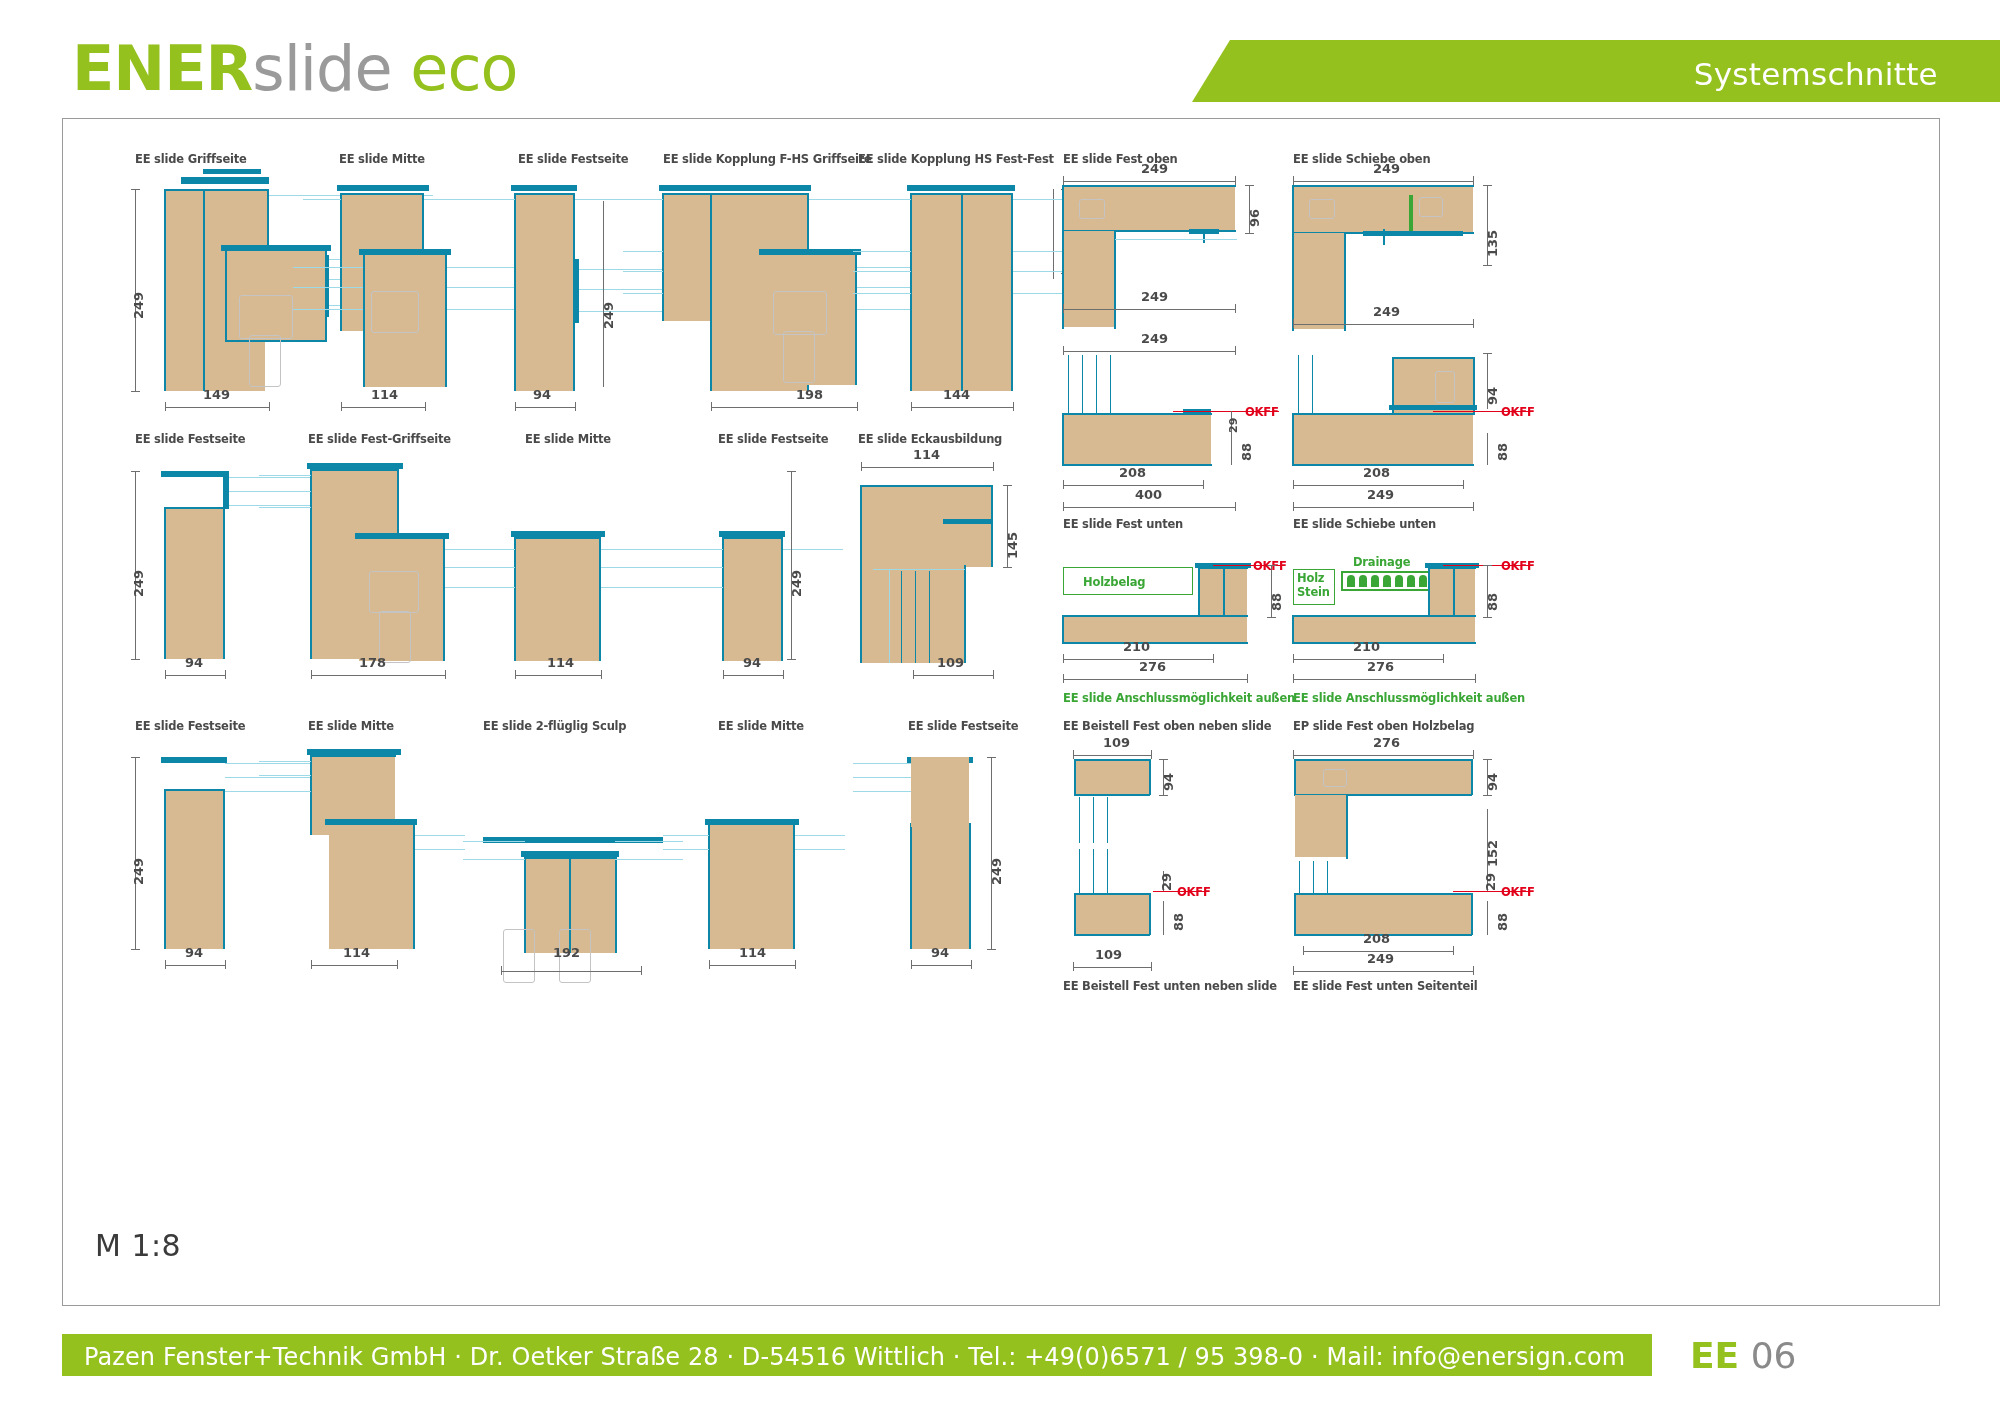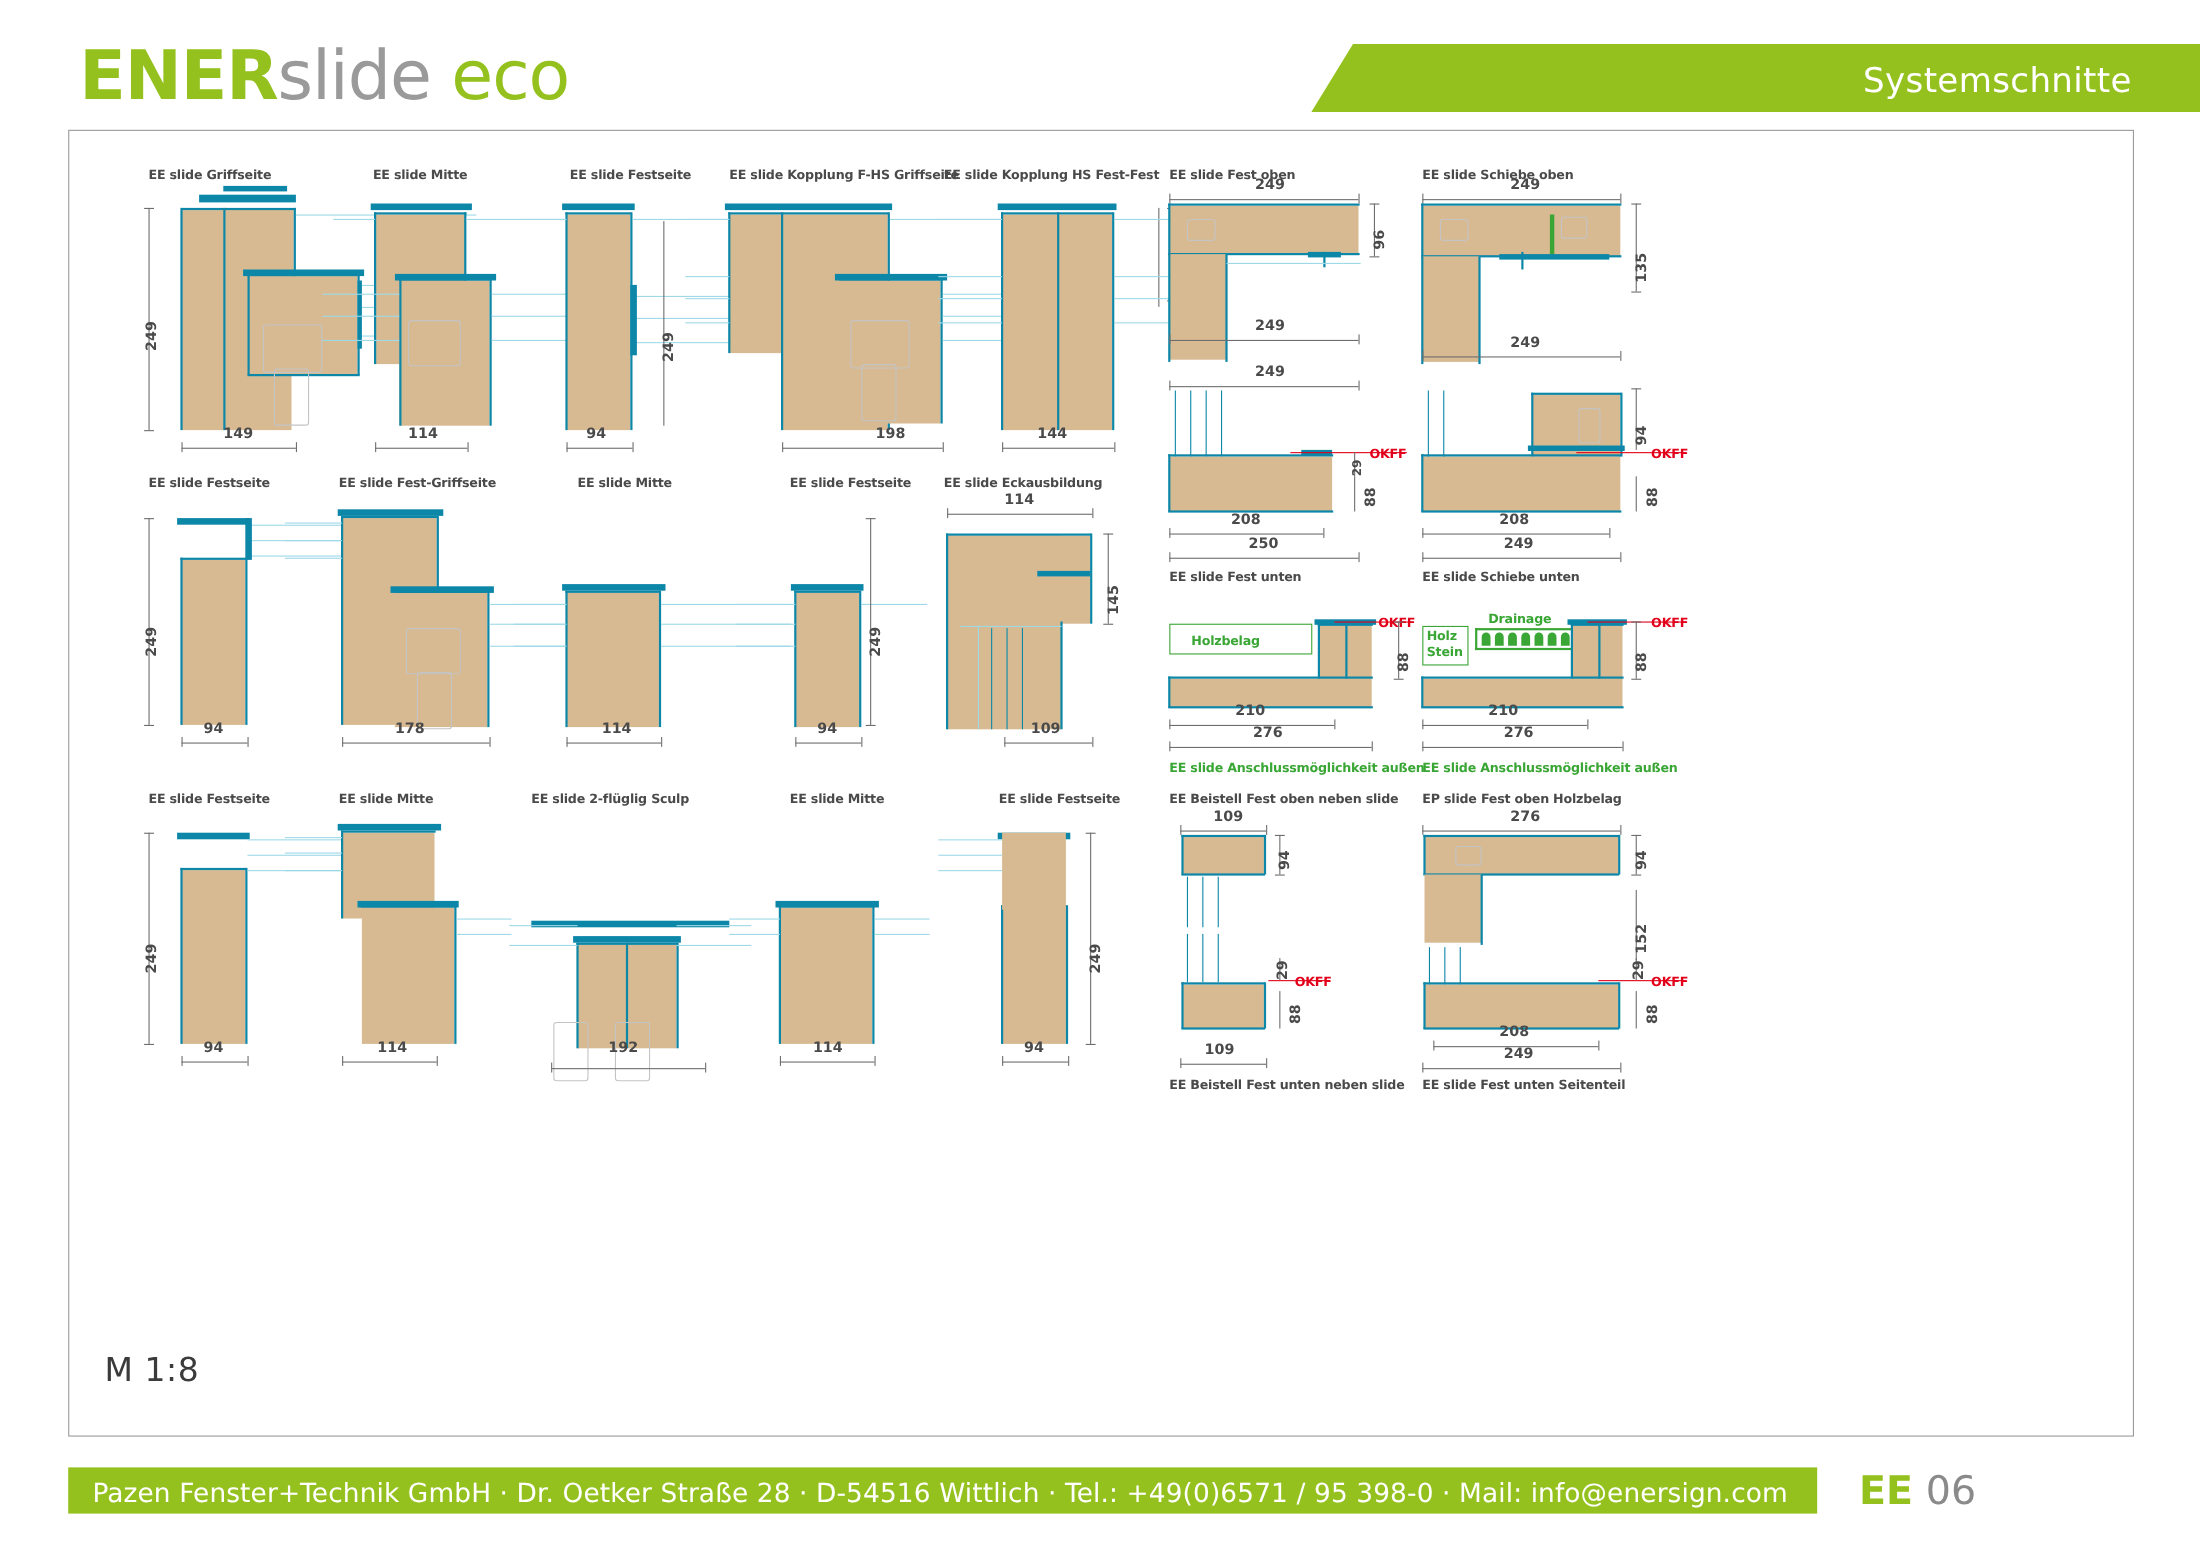--- a/index.html
+++ b/index.html
@@ -490,21 +490,21 @@
     <div class="dimtxt vert red" style="left:1164px;top:314px;color:#4a4a4a;">29</div>
     <div class="dimline v" style="left:1168px;top:314px;height:32px;"></div>
     <div class="dimtxt vert" style="left:1176px;top:342px;">88</div>
     <div class="dimline" style="left:1000px;top:366px;width:140px;"></div>
     <div class="tick" style="left:1000px;top:361px;"></div>
     <div class="tick" style="left:1140px;top:361px;"></div>
     <div class="dimtxt" style="left:1056px;top:346px;">208</div>
     <div class="dimline" style="left:1000px;top:388px;width:172px;"></div>
     <div class="tick" style="left:1000px;top:383px;"></div>
     <div class="tick" style="left:1172px;top:383px;"></div>
-    <div class="dimtxt" style="left:1072px;top:368px;">250</div>
+    <div class="dimtxt" style="left:1072px;top:368px;">400</div>
     <div class="cap" style="left:1000px;top:398px;">EE slide Fest unten</div>
   </div>
 
   <div class="fig">
     <div class="teal" style="left:1235px;top:236px;width:1.2px;height:84px;"></div>
     <div class="teal" style="left:1249px;top:236px;width:1.2px;height:84px;"></div>
     <div class="woodn" style="left:1330px;top:240px;width:80px;height:56px;"></div>
     <div class="teal" style="left:1329px;top:238px;width:82px;height:1.5px;"></div>
     <div class="teal" style="left:1329px;top:238px;width:1.5px;height:58px;"></div>
     <div class="teal" style="left:1410px;top:238px;width:1.5px;height:58px;"></div>

